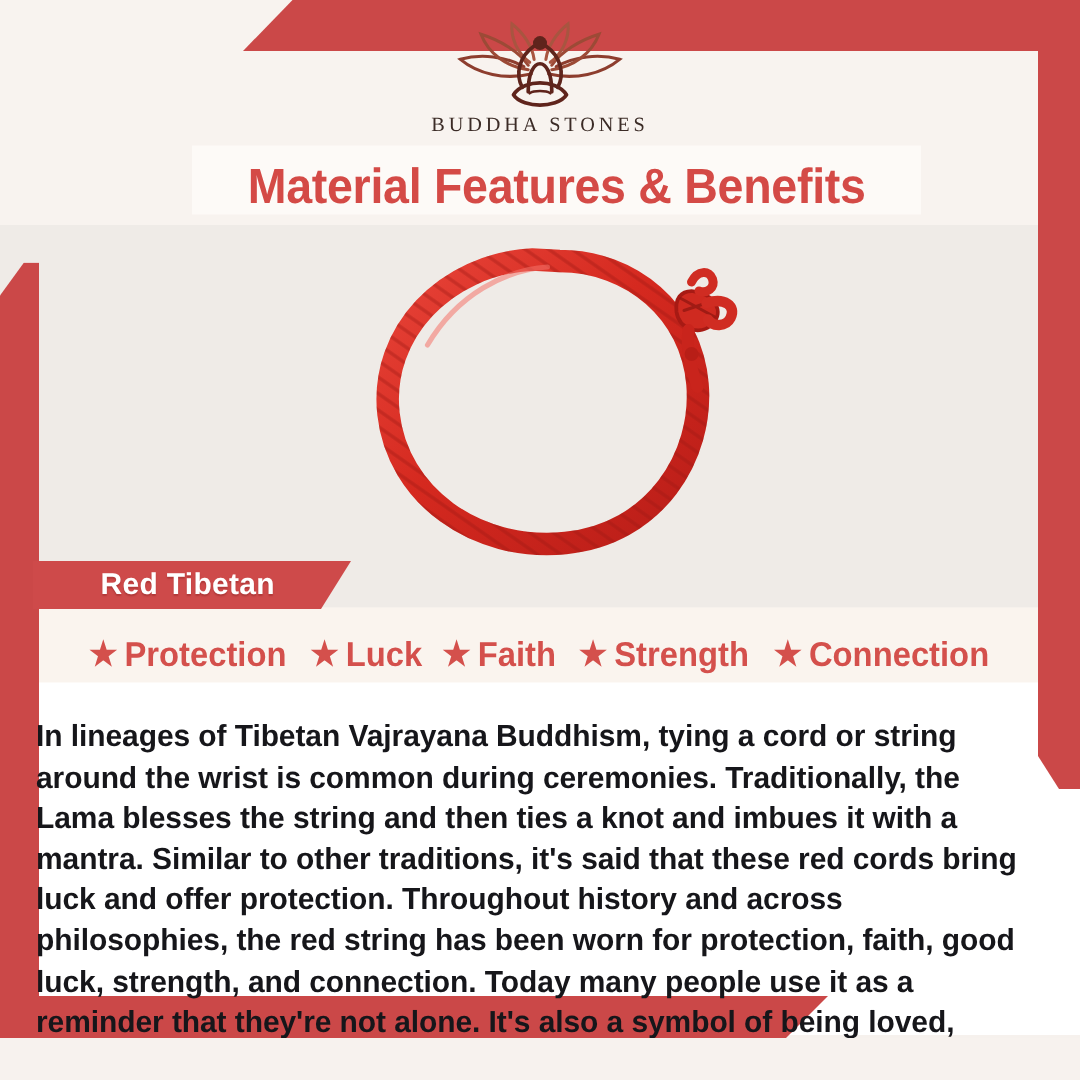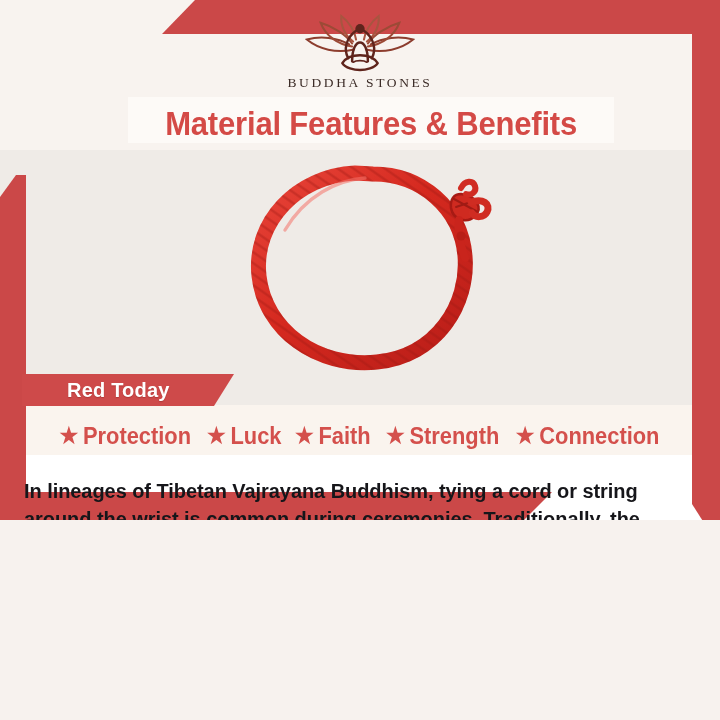--- a/index.html
+++ b/index.html
@@ -2,21 +2,21 @@
 <html><head>
 <meta charset="utf-8">
 <style>
   html,body{margin:0;padding:0;}
   body{
     width:720px;height:720px;overflow:hidden;
     font-family:"Liberation Sans", sans-serif;
     background:#f7f2ee;
   }
   #page{
-    position:relative;width:720px;height:520px;overflow:hidden;
+    position:relative;width:720px;height:692px;overflow:hidden;
     background:#f6f1ed;
   }
 
   
   .bg-top{position:absolute;left:0;top:0;width:720px;height:150px;background:#f8f3ef;}
   .bg-product{position:absolute;left:0;top:150px;width:720px;height:255px;background:#efebe7;}
   .bg-stars{position:absolute;left:0;top:405px;width:720px;height:52px;background:#faf4ee;}
   .bg-text{position:absolute;left:0;top:455px;width:720px;height:235px;background:#ffffff;}
   .bg-bottom{position:absolute;left:0;top:690px;width:720px;height:30px;background:#f6f1ed;}
 
@@ -212,21 +212,21 @@
         <path d="M236 38 C 240 30, 248 30, 250 36 C 252 42, 246 46, 241 44" fill="none" stroke="#d02c22" stroke-width="6" stroke-linecap="round"></path>
         <path d="M246 52 C 258 48, 266 54, 262 62 C 259 68, 250 68, 247 63" fill="none" stroke="#d02c22" stroke-width="7" stroke-linecap="round"></path>
 
         <path d="M234 70 C 232 84, 236 96, 240 108" fill="none" stroke="#c9241c" stroke-width="8" stroke-linecap="round"></path>
         <circle cx="236" cy="86" r="4.6" fill="#b81e17"></circle>
       </g>
     </svg>
   </div>
 
   <div class="label-banner">
-    <span class="label-text">Red Today</span>
+    <span class="label-text">Red Tibetan</span>
   </div>
 
   <div class="benefits">
     <div class="benefit">
       <span class="star">★</span>
       <span>Protection</span>
     </div>
     <div class="benefit">
       <span class="star">★</span>
       <span>Luck</span>

